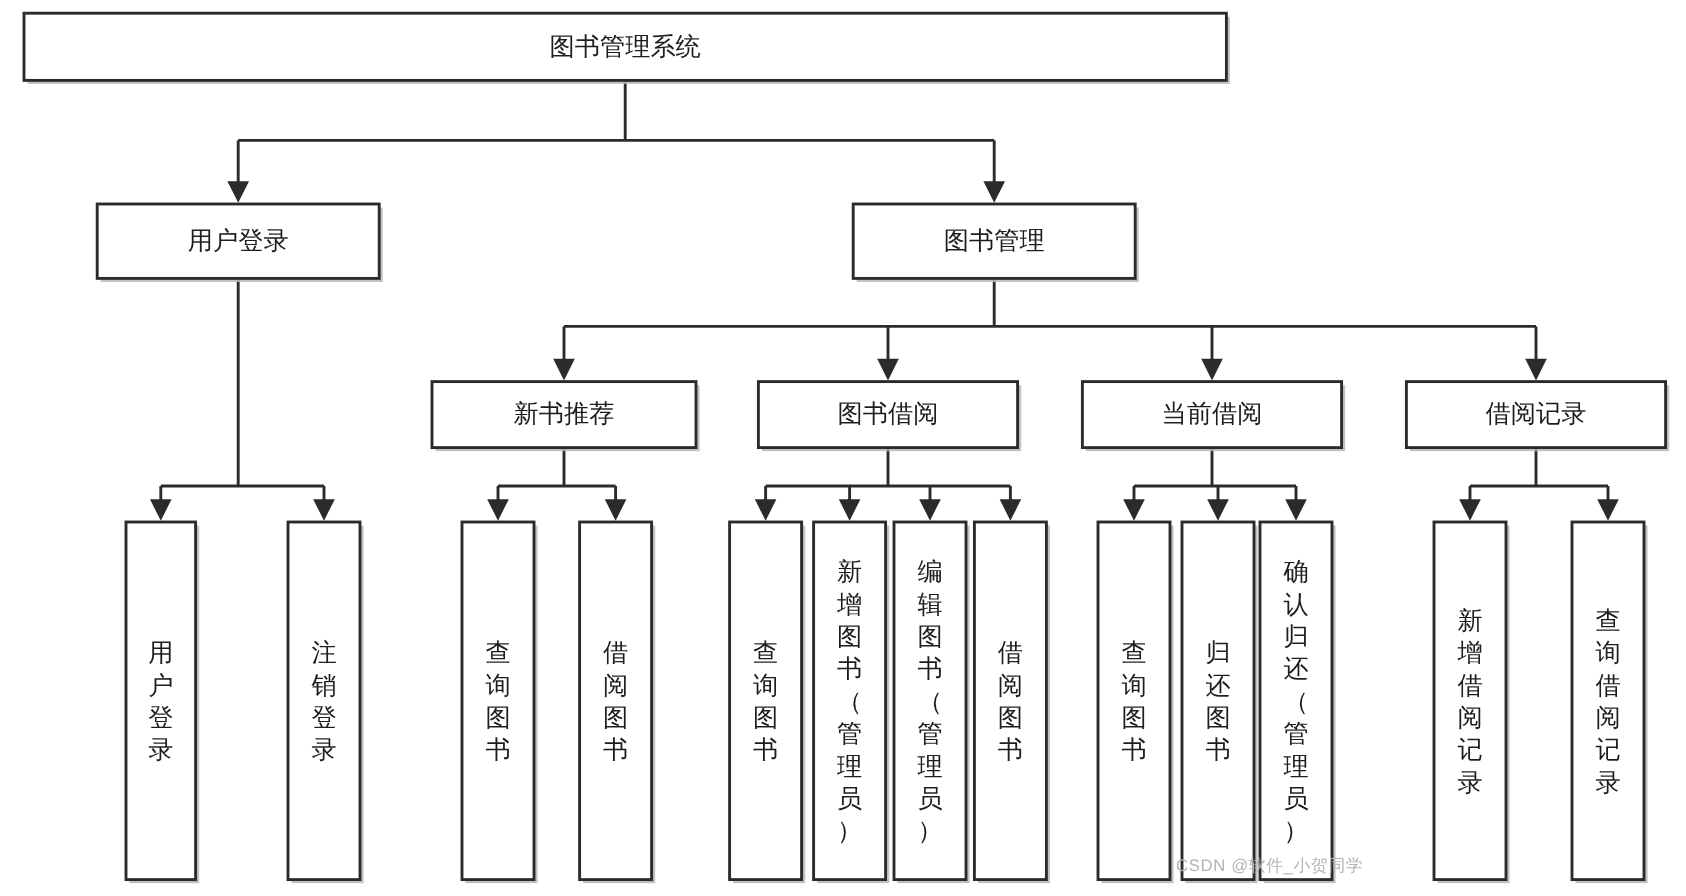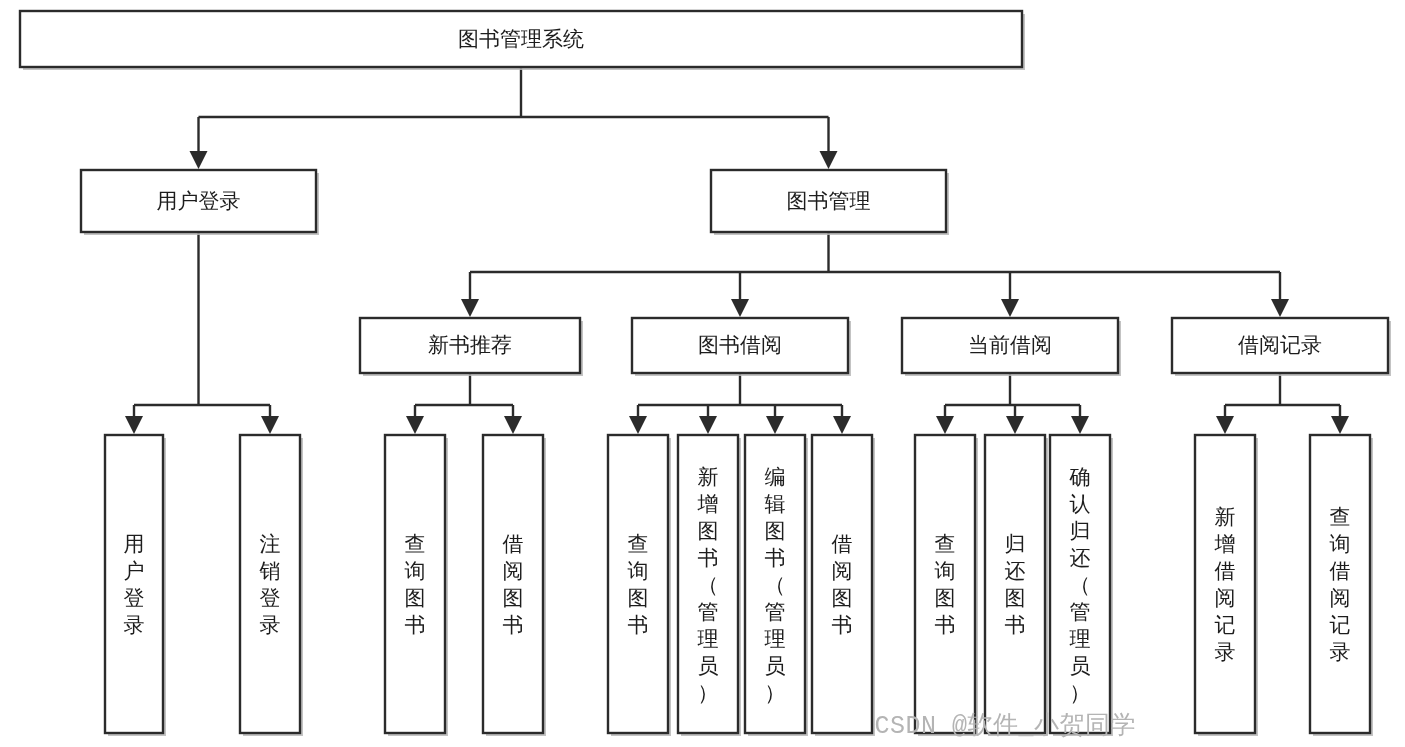--- a/index.html
+++ b/index.html
@@ -53,23 +53,23 @@
   }
   .node-label-v {
     font-family: "Liberation Sans", "DejaVu Sans", sans-serif;
     font-size: 21px;
     fill: #1d1d1d;
     text-anchor: middle;
   }
   .watermark {
     position: absolute;
     right: 8px;
-    bottom: 6px;
-    font-family: Liberation Mono, monospace;
-    font-size: 25px;
+    bottom: 16px;
+    font-family: Liberation Sans, sans-serif;
+    font-size: 14px;
     color: #b4b4b4;
     letter-spacing: 0.5px;
     white-space: nowrap;
     user-select: none;
   }
 </style>
 </head>
 <body>
 
 <div id="chart-root">

